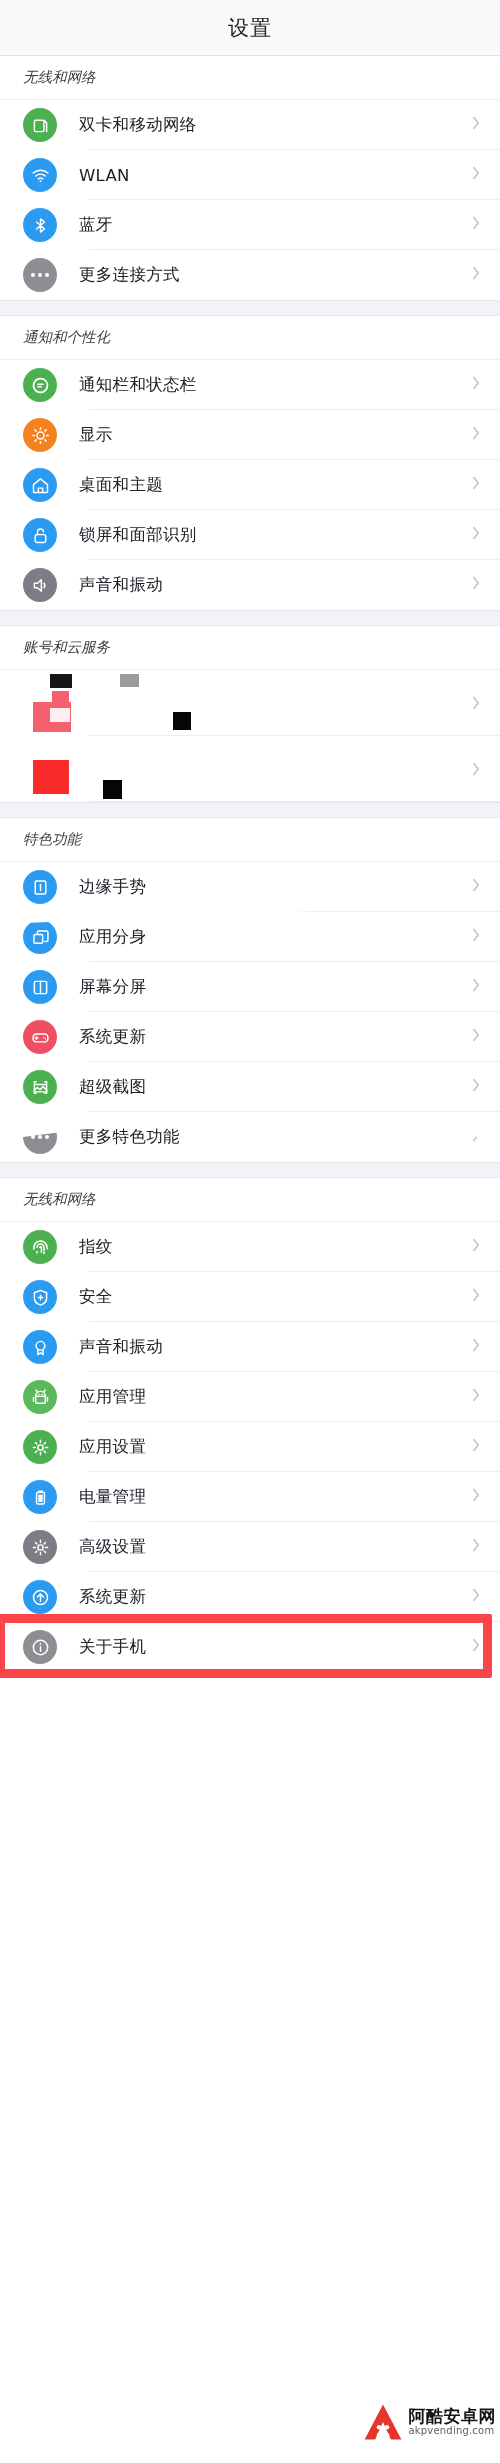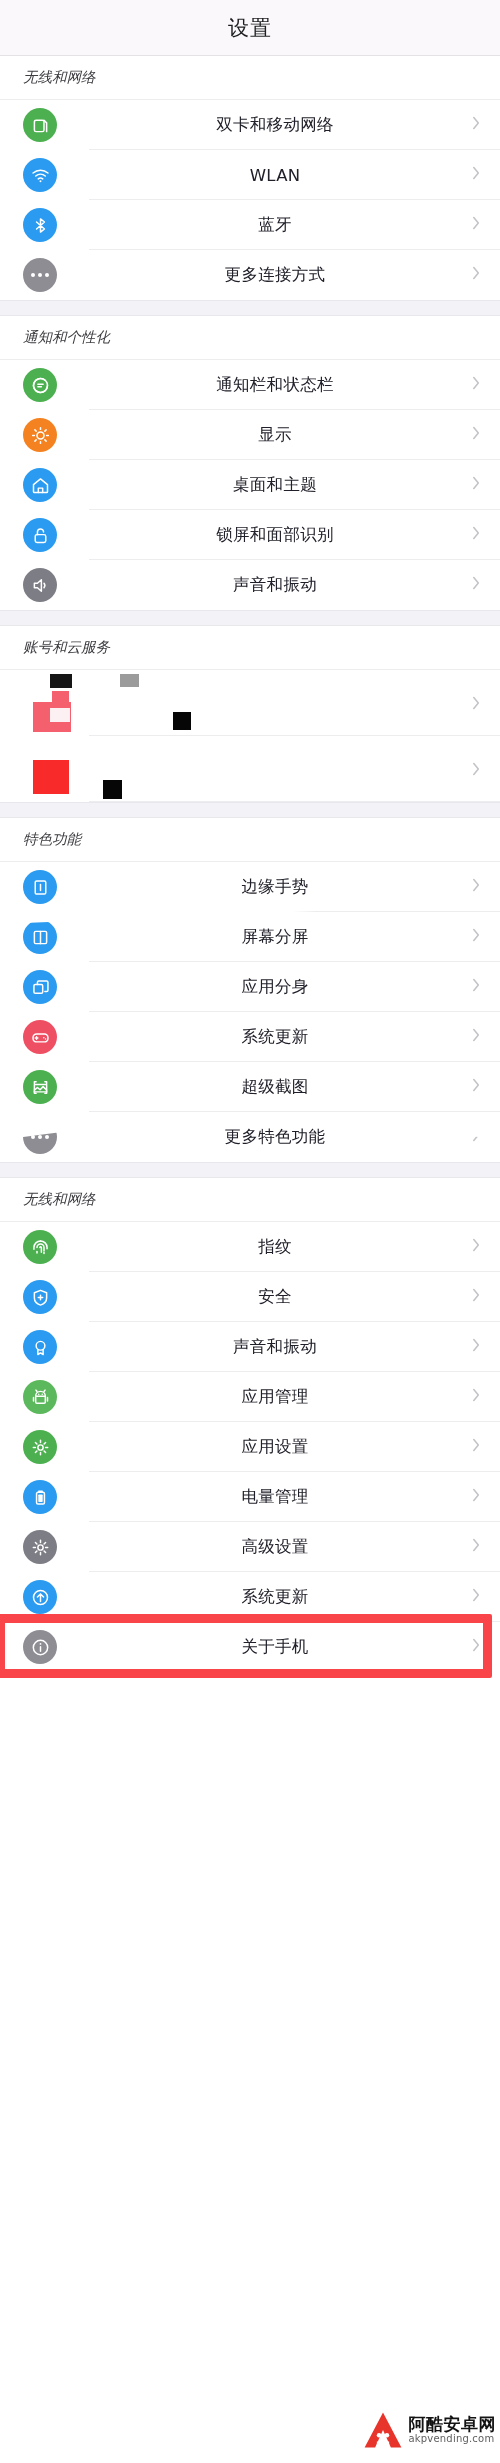--- a/index.html
+++ b/index.html
@@ -74,21 +74,20 @@
     justify-content: center;
     margin-right: 22px;
   }
   .icon-wrap svg { display: block; }
 
   .row-label {
     flex: 1 1 auto;
     font-size: 16.5px;
     color: #20202a;
     letter-spacing: 0.3px;
-    text-align: center;
   }
 
   .chev {
     flex: 0 0 auto;
     color: #c2c2c8;
     width: 11px; height: 18px;
   }
 
   
   .dots { display: flex; gap: 3.2px; }
@@ -112,21 +111,21 @@
     border: 9px solid #f9454a;
     border-radius: 2px;
     pointer-events: none;
     z-index: 5;
   }
 
   
   .watermark {
     position: absolute;
     right: 4px;
-    bottom: 12px;
+    bottom: 20px;
     display: flex;
     align-items: center;
     gap: 5px;
     z-index: 9;
   }
   .wm-logo { width: 42px; height: 42px; }
   .wm-text { display: flex; flex-direction: column; line-height: 1.05; }
   .wm-cn { font-size: 17px; font-weight: bold; color: #131313; letter-spacing: 0.5px; }
   .wm-en { font-size: 10px; color: #5f5f5f; letter-spacing: 0.2px; }
 </style>
@@ -292,37 +291,37 @@
         </svg>
       </span>
         <span class="row-label">边缘手势</span>
         <span><svg class="chev" viewBox="0 0 12 20" fill="none" stroke="currentColor" stroke-width="1.7" stroke-linecap="round" stroke-linejoin="round">
           <path d="M3 4 l5 6 -5 6"></path>
         </svg></span>
       </div>
     <div class="row">
         <span class="icon-wrap" style="background:#2a9bf0">
         <svg width="21" height="21" viewBox="0 0 24 24" fill="none" stroke="#fff" stroke-width="1.7" stroke-linecap="round" stroke-linejoin="round">
+          <rect x="4.5" y="8.5" width="10" height="10" rx="1.5"></rect>
+          <path d="M8.5 8.5V6a1.5 1.5 0 0 1 1.5-1.5h9A1.5 1.5 0 0 1 20.5 6v9a1.5 1.5 0 0 1-1.5 1.5h-2"></path>
+        </svg>
+      </span>
+        <span class="row-label">应用分身</span>
+        <span><svg class="chev" viewBox="0 0 12 20" fill="none" stroke="currentColor" stroke-width="1.7" stroke-linecap="round" stroke-linejoin="round">
+          <path d="M3 4 l5 6 -5 6"></path>
+        </svg></span>
+      </div>
+    <div class="row">
+        <span class="icon-wrap" style="background:#2a9bf0">
+        <svg width="21" height="21" viewBox="0 0 24 24" fill="none" stroke="#fff" stroke-width="1.7" stroke-linecap="round" stroke-linejoin="round">
           <rect x="5" y="5" width="14" height="14" rx="1.5"></rect>
           <path d="M12 5v14"></path>
         </svg>
       </span>
         <span class="row-label">屏幕分屏</span>
-        <span><svg class="chev" viewBox="0 0 12 20" fill="none" stroke="currentColor" stroke-width="1.7" stroke-linecap="round" stroke-linejoin="round">
-          <path d="M3 4 l5 6 -5 6"></path>
-        </svg></span>
-      </div>
-    <div class="row">
-        <span class="icon-wrap" style="background:#2a9bf0">
-        <svg width="21" height="21" viewBox="0 0 24 24" fill="none" stroke="#fff" stroke-width="1.7" stroke-linecap="round" stroke-linejoin="round">
-          <rect x="4.5" y="8.5" width="10" height="10" rx="1.5"></rect>
-          <path d="M8.5 8.5V6a1.5 1.5 0 0 1 1.5-1.5h9A1.5 1.5 0 0 1 20.5 6v9a1.5 1.5 0 0 1-1.5 1.5h-2"></path>
-        </svg>
-      </span>
-        <span class="row-label">应用分身</span>
         <span><svg class="chev" viewBox="0 0 12 20" fill="none" stroke="currentColor" stroke-width="1.7" stroke-linecap="round" stroke-linejoin="round">
           <path d="M3 4 l5 6 -5 6"></path>
         </svg></span>
       </div>
     <div class="row">
         <span class="icon-wrap" style="background:#ef4f63">
         <svg width="21" height="21" viewBox="0 0 24 24" fill="none" stroke="#fff" stroke-width="1.7" stroke-linecap="round" stroke-linejoin="round">
           <rect x="3.5" y="8" width="17" height="9" rx="4"></rect>
           <path d="M7.5 11v3M6 12.5h3M15.8 12.2h.01M17.8 13.8h.01"></path>
         </svg>

